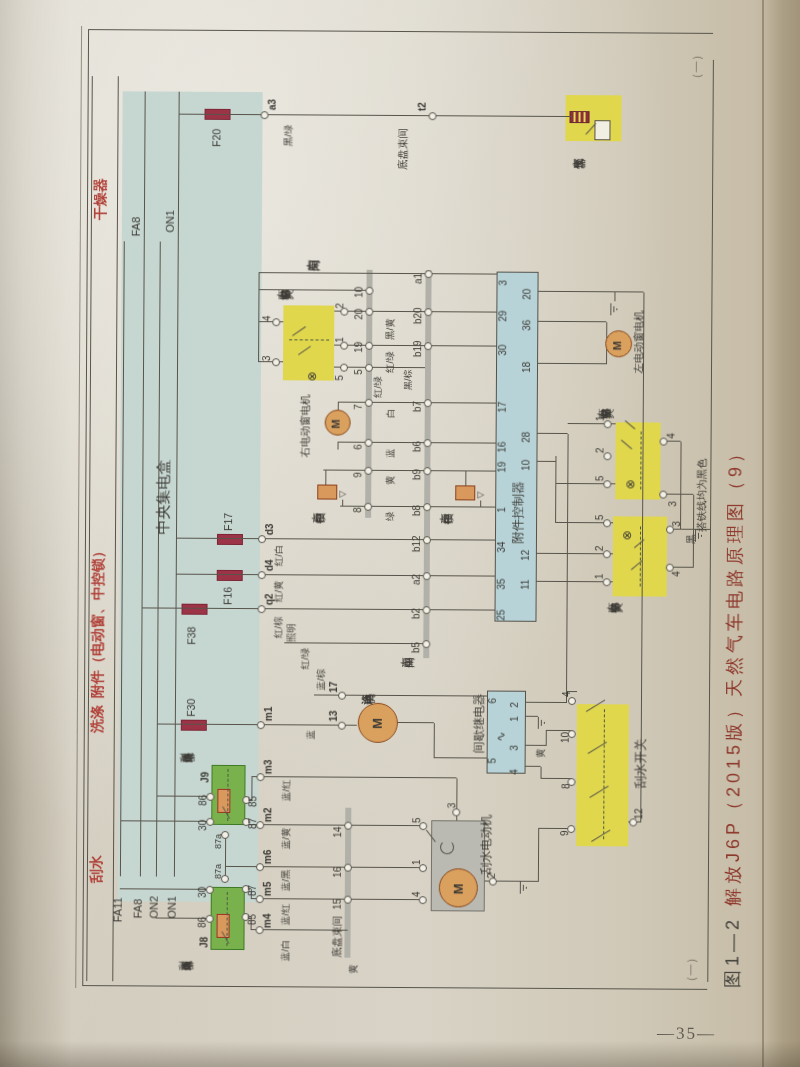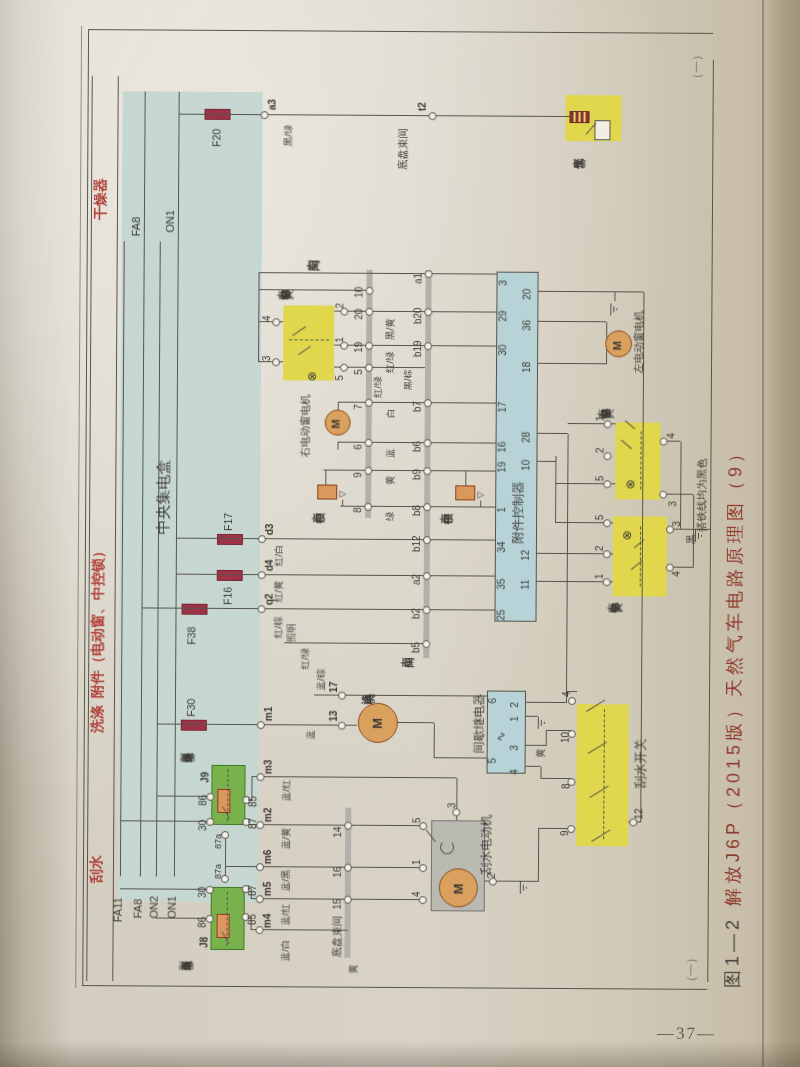--- a/index.html
+++ b/index.html
@@ -480,16 +480,16 @@
         <div class="lbl" style="left: 639px; top: 526px; font-size: 11px; font-weight: 700;">M</div>
         <div class="lbl" style="left: 259px; top: 287px; font-size: 13px; font-weight: 700;">M</div>
         <div class="lbl" style="left: 94px; top: 369px; font-size: 13px; font-weight: 700;">M</div>
         <div class="lbl" style="left: 606px; top: 220px; font-size: 12px;">⊗</div>
         <div class="lbl" style="left: 500px; top: 539px; font-size: 12px;">⊗</div>
         <div class="lbl" style="left: 449px; top: 536px; font-size: 12px;">⊗</div>
         <div class="lbl" style="left: 490px; top: 253px; font-size: 9px;">▽</div>
         <div class="lbl" style="left: 490px; top: 391px; font-size: 9px;">▽</div>
       </div>
   </div>
-  <div class="pageno">—37—</div>
+  <div class="pageno">—35—</div>
 </div>
 <div class="edge-right"></div>
 <div class="edge-bottom"></div>
 
 </body></html>

